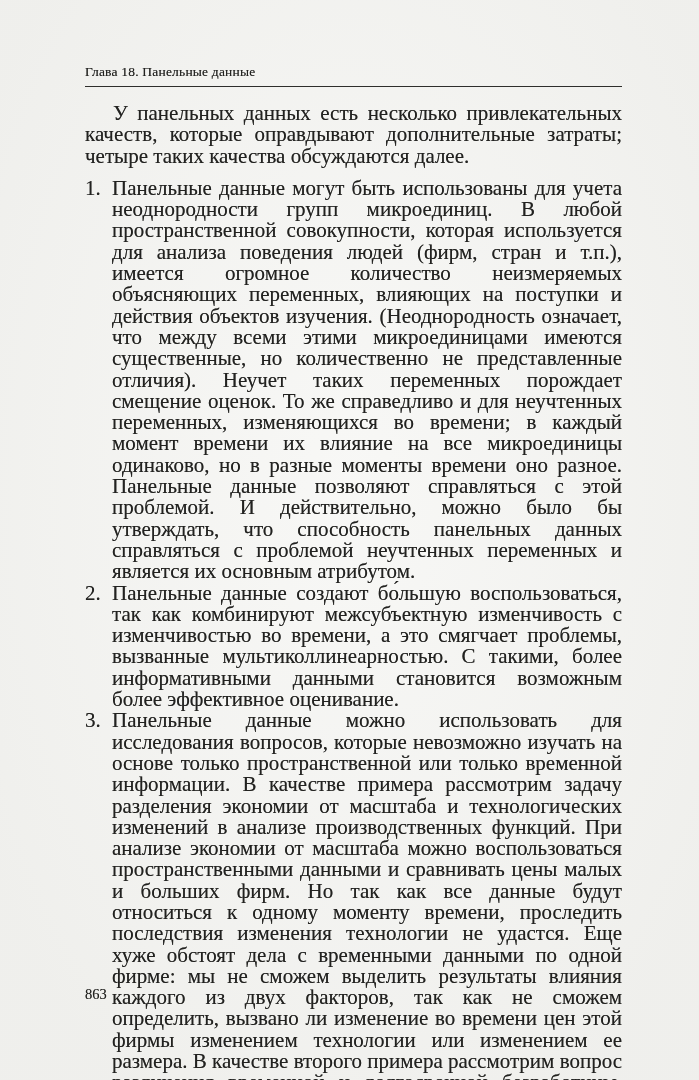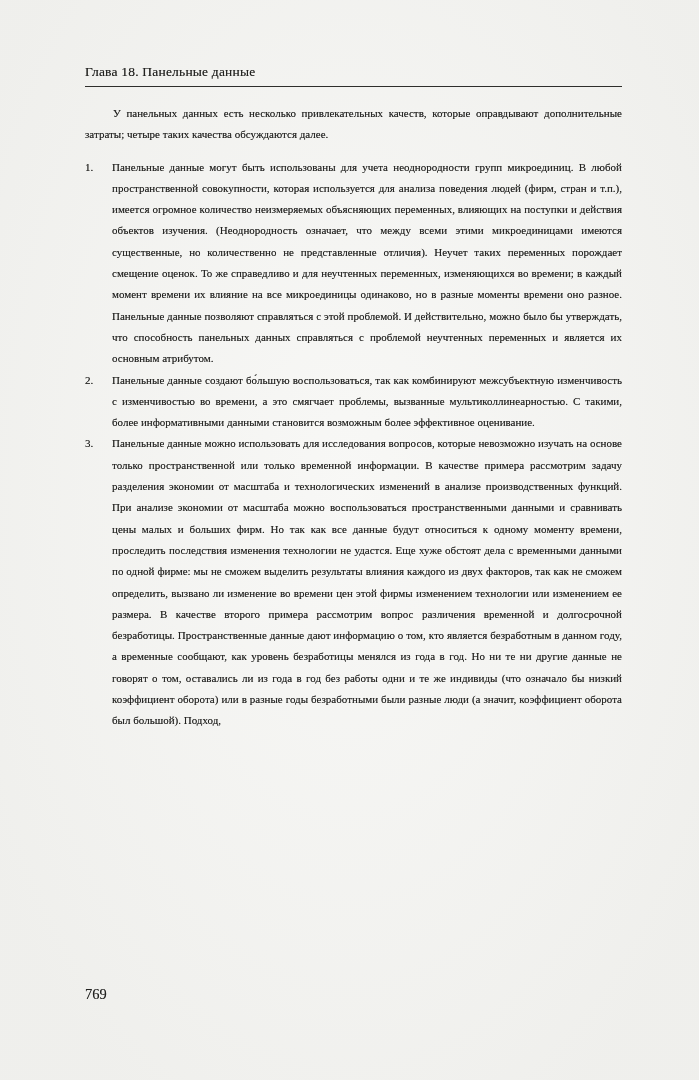--- a/index.html
+++ b/index.html
@@ -24,21 +24,21 @@
     overflow: hidden;
   }
   .running-head {
     font-size: 13.5px;
     letter-spacing: 0.2px;
     padding-bottom: 6px;
     border-bottom: 1.4px solid #2e2e2c;
     text-shadow: 0 0 0.6px rgba(34,34,32,0.55);
   }
   .body-text {
-    font-size: 11px;
+    font-size: 21px;
     line-height: 21.3px;
     text-align: justify;
     text-shadow: 0 0 0.6px rgba(34,34,32,0.55);
   }
   .intro {
     margin-top: 16px;
     text-indent: 28px;
   }
   .num-list {
     margin-top: 11px;
@@ -79,15 +79,15 @@
     <li class="list-item">
       <span class="list-marker">2.</span>
       <span>Панельные данные создают бо́льшую воспользоваться, так как комбинируют межсубъектную изменчивость с изменчивостью во времени, а это смягчает проблемы, вызванные мультиколлинеарностью. С такими, более информативными данными становится возможным более эффективное оценивание.</span>
     </li>
     <li class="list-item">
       <span class="list-marker">3.</span>
       <span>Панельные данные можно использовать для исследования вопросов, которые невозможно изучать на основе только пространственной или только временной информации. В качестве примера рассмотрим задачу разделения экономии от масштаба и технологических изменений в анализе производственных функций. При анализе экономии от масштаба можно воспользоваться пространственными данными и сравнивать цены малых и больших фирм. Но так как все данные будут относиться к одному моменту времени, проследить последствия изменения технологии не удастся. Еще хуже обстоят дела с временными данными по одной фирме: мы не сможем выделить результаты влияния каждого из двух факторов, так как не сможем определить, вызвано ли изменение во времени цен этой фирмы изменением технологии или изменением ее размера. В качестве второго примера рассмотрим вопрос различения временной и долгосрочной безработицы. Пространственные данные дают информацию о том, кто является безработным в данном году, а временные сообщают, как уровень безработицы менялся из года в год. Но ни те ни другие данные не говорят о том, оставались ли из года в год без работы одни и те же индивиды (что означало бы низкий коэффициент оборота) или в разные годы безработными были разные люди (а значит, коэффициент оборота был большой). Подход,</span>
     </li>
   </ol>
 
-  <div class="page-number">769</div>
+  <div class="page-number">863</div>
 
 </div>
 
 </body></html>

